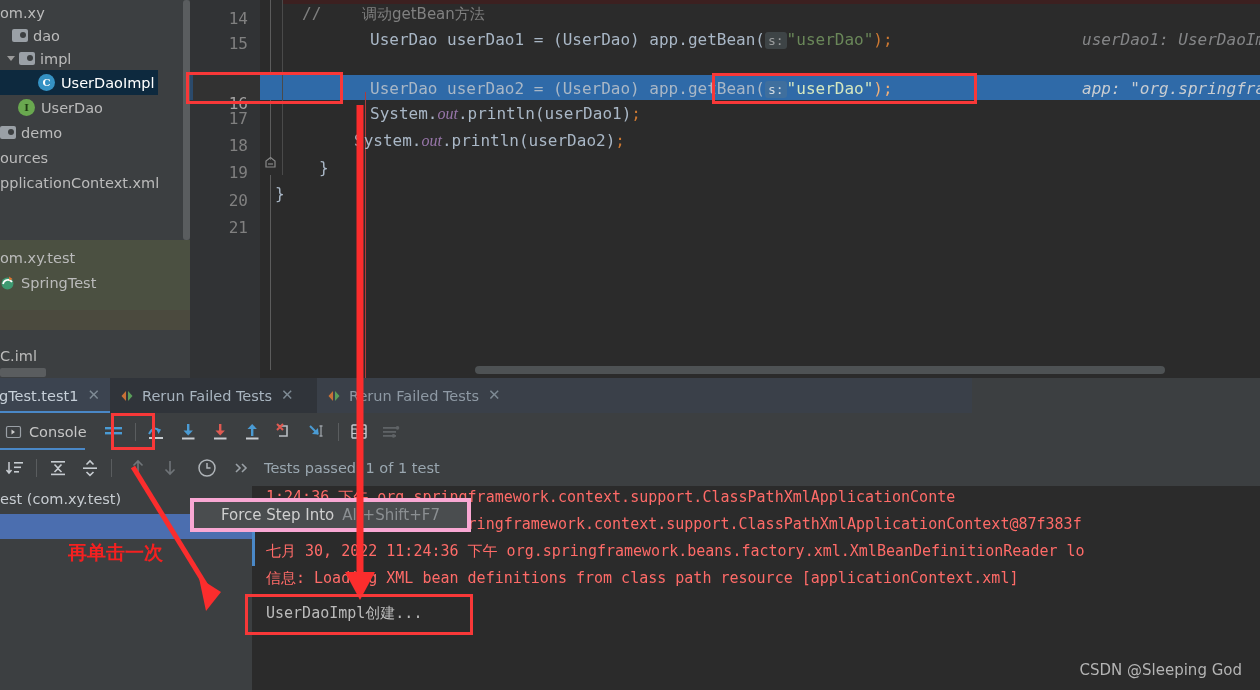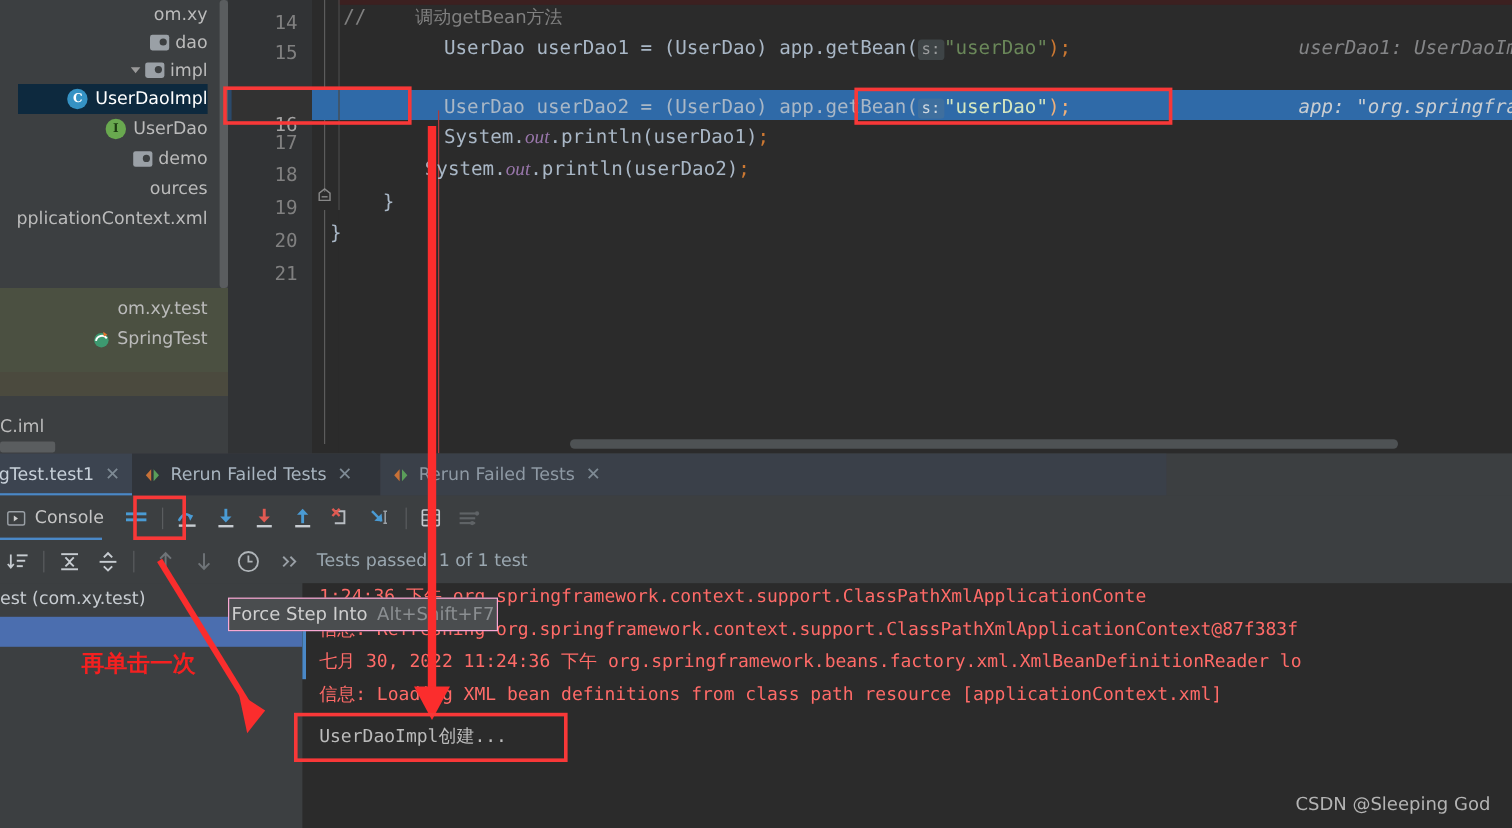--- a/index.html
+++ b/index.html
@@ -10,23 +10,23 @@
     overflow: hidden;
   }
   #root { position: relative; width: 1260px; height: 690px; background: #2b2b2b; }
 
   
   .proj-panel {
     position: absolute; left: 0; top: 0; width: 190px; height: 330px;
     background: #3c3f41; overflow: hidden;
   }
   .proj-row {
-    position: absolute; left: 15px; width: 158px; height: 25px;
+    position: absolute; left: 0; width: 158px; height: 25px;
     display: flex; align-items: center; white-space: nowrap;
-    font-family: "DejaVu Sans", sans-serif; font-size: 14.5px; color: #bbbbbb; justify-content: flex-end;
+    font-family: "DejaVu Sans", sans-serif; font-size: 14.5px; color: #bbbbbb;
   }
   .proj-row.sel { background: #0d293e; color: #ffffff; }
   .arrow-down {
     width: 11px; height: 11px; flex: 0 0 11px; position: relative; margin-right: 2px;
   }
   .arrow-down::after {
     content: ""; position: absolute; left: 1px; top: 3px;
     border-left: 4px solid transparent; border-right: 4px solid transparent;
     border-top: 5px solid #9a9a9a;
   }
@@ -229,22 +229,22 @@
     position: absolute; color: #f52020; font-weight: bold;
     font-family: "DejaVu Sans", sans-serif; white-space: nowrap;
   }
   .watermark {
     position: absolute; right: 18px; bottom: 11px; color: #b4b4b4;
     font-family: "DejaVu Sans", sans-serif; font-size: 15px;
   }
 
   
   .tooltip {
-    position: absolute; background: #4a4d4f; border: 1px solid #f9a8d4;
-    padding: 4px 2px; display: flex; align-items: baseline; gap: 8px;
+    position: absolute; background: #4a4d4f; border: 4px solid #f9a8d4;
+    padding: 4px 27px; display: flex; align-items: baseline; gap: 8px;
     font-family: "DejaVu Sans", sans-serif; font-size: 15px; color: #cfcfcf;
     white-space: nowrap;
   }
   .tooltip .sc { color: #8b8f92; }
   svg { display: block; overflow: visible; }
 </style>
 </head>
 <body>
 
 <div id="root">
@@ -329,21 +329,21 @@
       </div>
       <div class="fold-vline" style="top:175px;height:195px;left:10px;"></div>
     </div>
 
     <div class="line-hl" style="top:75px;"></div>
 
     <div class="code-area">
       <div class="vline-indent" style="left:0px;top:0px;height:175px;"></div>
       <div class="vline-indent" style="left:83px;top:92px;height:286px;background:#b03b3b;"></div>
 
-      <div class="code-line" style="top:1px;left:4px;"><span class="k-cmt">//</span><span class="k-cmt" style="font-family:'DejaVu Sans',sans-serif;">&nbsp;&nbsp;&nbsp;&nbsp;&nbsp;&nbsp;&nbsp;&nbsp;</span><span class="k-cmt" style="font-family:'DejaVu Sans',sans-serif;font-size:15px;">调动getBean方法</span></div>
+      <div class="code-line" style="top:1px;left:20px;"><span class="k-cmt">//</span><span class="k-cmt" style="font-family:'DejaVu Sans',sans-serif;">&nbsp;&nbsp;&nbsp;&nbsp;&nbsp;&nbsp;&nbsp;&nbsp;</span><span class="k-cmt" style="font-family:'DejaVu Sans',sans-serif;font-size:15px;">调动getBean方法</span></div>
 
       <div class="code-line" style="top:27px;left:88px;"><span>UserDao userDao1 = (UserDao) app.getBean(</span><span class="param-chip">s:</span><span class="k-str">"userDao"</span><span class="k-pun">);</span></div>
       <div class="code-line k-hint" style="top:27px;left:800px;">userDao1: UserDaoImpl@168</div>
 
       <div class="code-line" style="top:76px;left:88px;"><span>UserDao userDao2 = (UserDao) app.getBean(</span><span class="param-chip onblue">s:</span><span class="k-str" style="color:#d5e7bf;">"userDao"</span><span class="k-pun" style="color:#f0b07a;">);</span></div>
       <div class="code-line k-hintb" style="top:76px;left:800px;">app: "org.springframewor</div>
 
       <div class="code-line" style="top:101px;left:88px;"><span>System.</span><span class="k-fld">out</span><span>.println(userDao1)</span><span class="k-pun">;</span></div>
       <div class="code-line" style="top:128px;left:72px;text-align:center;"><span>System.</span><span class="k-fld">out</span><span>.println(userDao2)</span><span class="k-pun">;</span></div>
 

